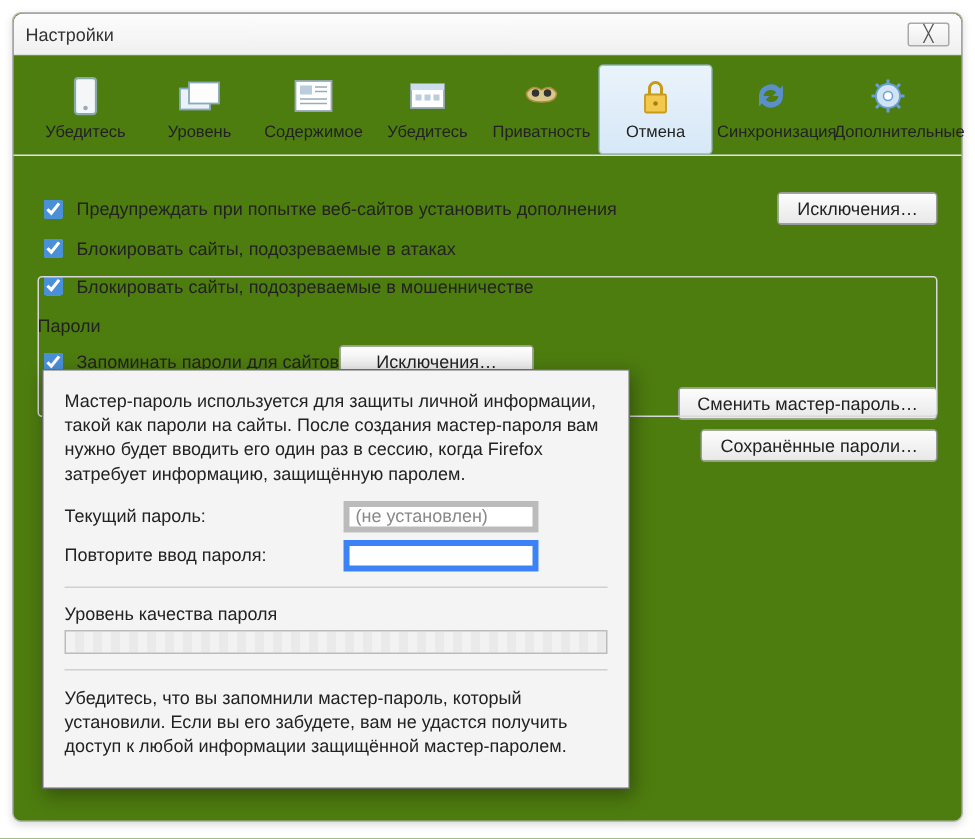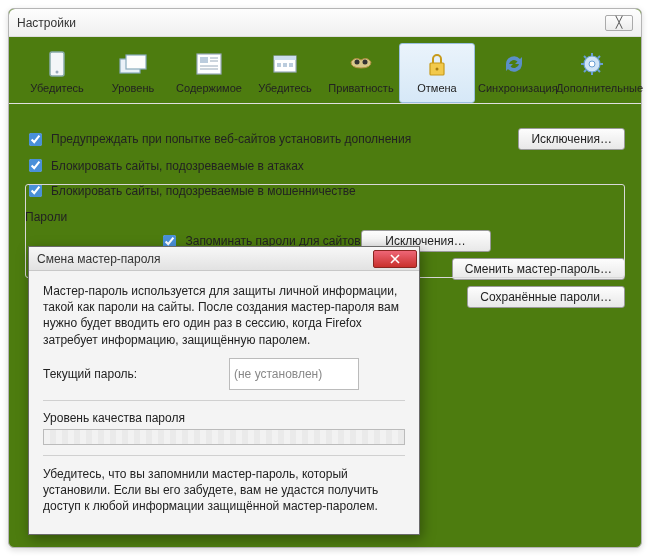--- a/index.html
+++ b/index.html
@@ -125,22 +125,22 @@
     display:flex;align-items:center;justify-content:center;
     cursor: default;
   }
   .dlg-close svg { width:10px;height:10px; }
   .dlg-body { padding: 12px 14px 10px 14px; color:#222; }
   .dlg-body p { margin: 0 0 10px 0; line-height: 1.35; }
   .form-row { display:flex; align-items:center; margin: 5px 0; gap: 26px; }
   .form-row .lbl { width: 160px; }
   .form-row input[type=text],
   .form-row input[type=password] {
-    width: 130px; height: 32px;
-    border: 1px solid #3b82f6;
+    width: 130px; height: 21px;
+    border: 4px solid #3b82f6;
     padding: 1px 4px;
     font: inherit;
     background:#fff;
   }
   .form-row input:disabled { background:#fff; color:#888; border-color:#bbb; }
   .form-row .placeholder-text { color:#888; }
   .hr { border-top:1px solid #d0d0d0; margin: 10px 0; }
   .meter {
     width: 100%; height: 16px;
     border:1px solid #bbb;
@@ -271,21 +271,21 @@
       </div>
       <div class="row">
         <label>
           <input type="checkbox" checked="" style="">
           <span>Блокировать сайты, подозреваемые в мошенничестве</span>
         </label>
       </div>
 
       <div class="section-title">Пароли</div>
 
-      <div class="row" style="justify-content:center;">
+      <div class="row" style="justify-content:flex-start;">
         <label>
           <input type="checkbox" checked="" style="">
           <span>Запоминать пароли для сайтов</span>
         </label>
         <button class="btn wide" style="min-width:130px">Исключения…</button>
       </div>
       <div class="row" style="justify-content:space-between;">
         <label>
           <input type="checkbox" checked="" style="">
           <span>Использовать мастер-пароль</span>
@@ -294,34 +294,30 @@
       </div>
       <div class="row" style="justify-content:flex-end;">
         <button class="btn wide">Сохранённые пароли…</button>
       </div>
     </div>
   </div>
 
 </div>
 
 <div class="dialog">
-  <div class="dlg-titlebar">
-    <span class="title">Смена мастер-пароля</span>
-    <div class="dlg-close">
-      <svg viewBox="0 0 10 10">
-          <path d="M1 1 L9 9 M9 1 L1 9" stroke="#fff" stroke-width="1.6"></path>
-        </svg>
-    </div>
-  </div>
   <div class="dlg-body">
     <p>Мастер-пароль используется для защиты личной информации, такой как пароли на сайты. После создания мастер-пароля вам нужно будет вводить его один раз в сессию, когда Firefox затребует информацию, защищённую паролем.</p>
 
     <div class="form-row">
       <span class="lbl">Текущий пароль:</span>
       <input type="text" disabled="" class="placeholder-text" value="(не установлен)" style="">
+    </div>
+    <div class="form-row">
+      <span class="lbl">Повторите ввод пароля:</span>
+      <input type="password" style="">
     </div>
 
     <div class="hr"></div>
     <div style="margin-bottom:4px;">Уровень качества пароля</div>
     <div class="meter"></div>
     <div class="hr"></div>
 
     <p class="bold">Убедитесь, что вы запомнили мастер-пароль, который установили. Если вы его забудете, вам не удастся получить доступ к любой информации защищённой мастер-паролем.</p>
   </div>
 

